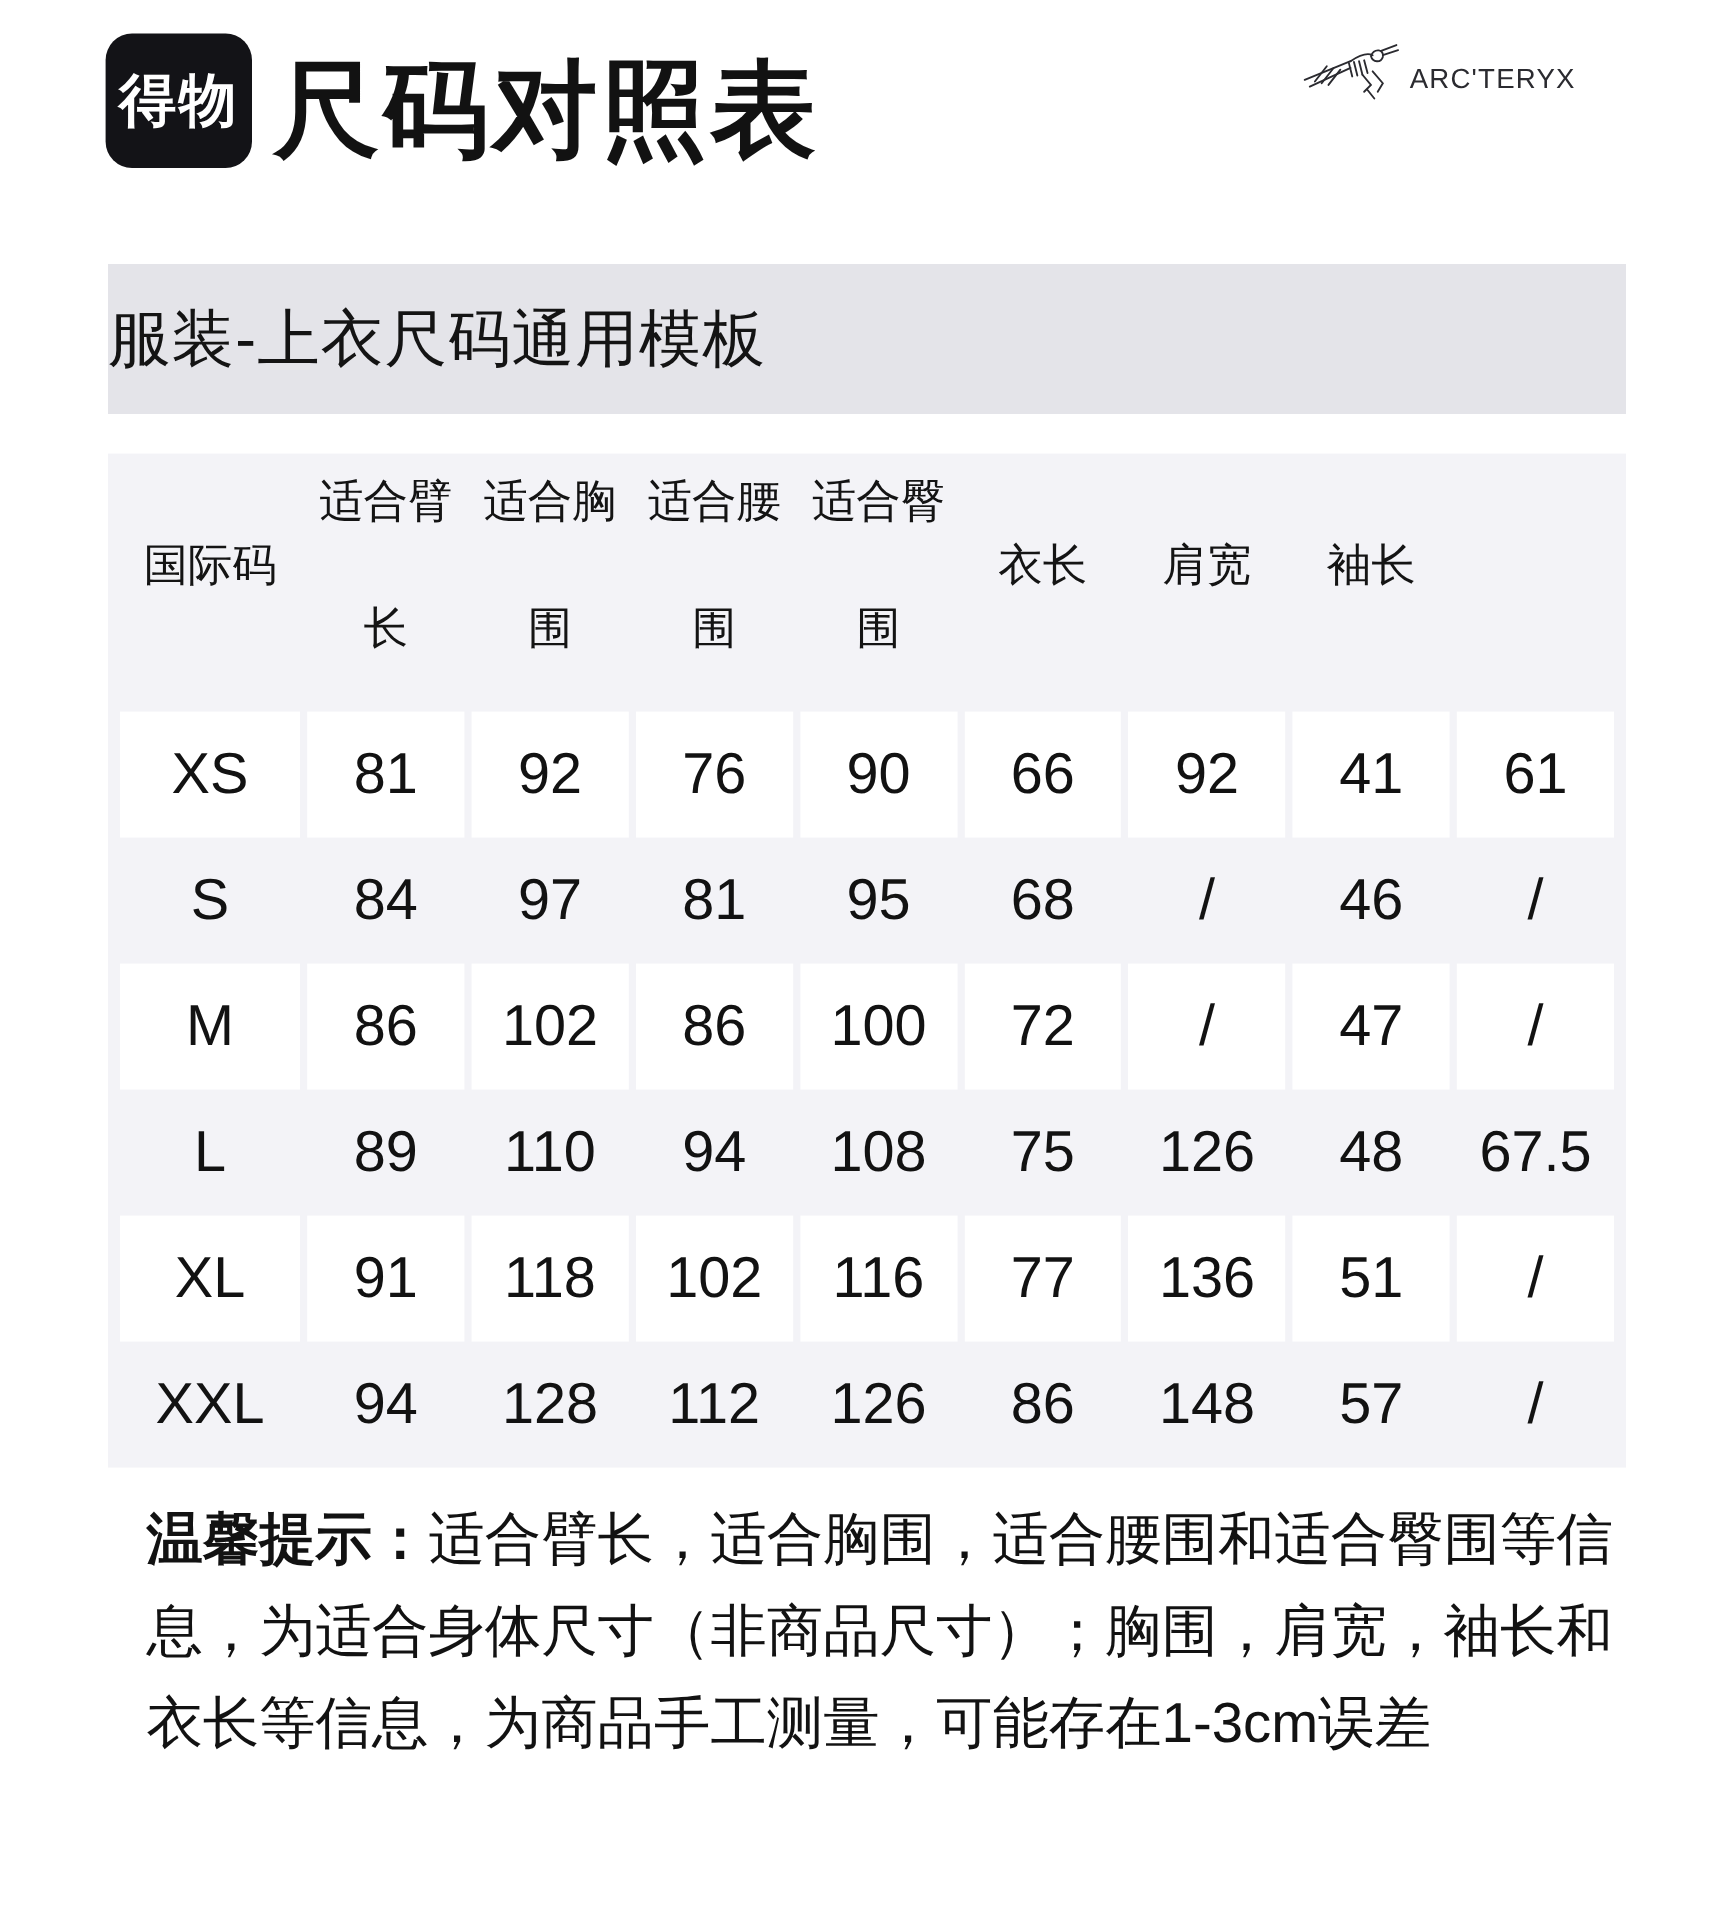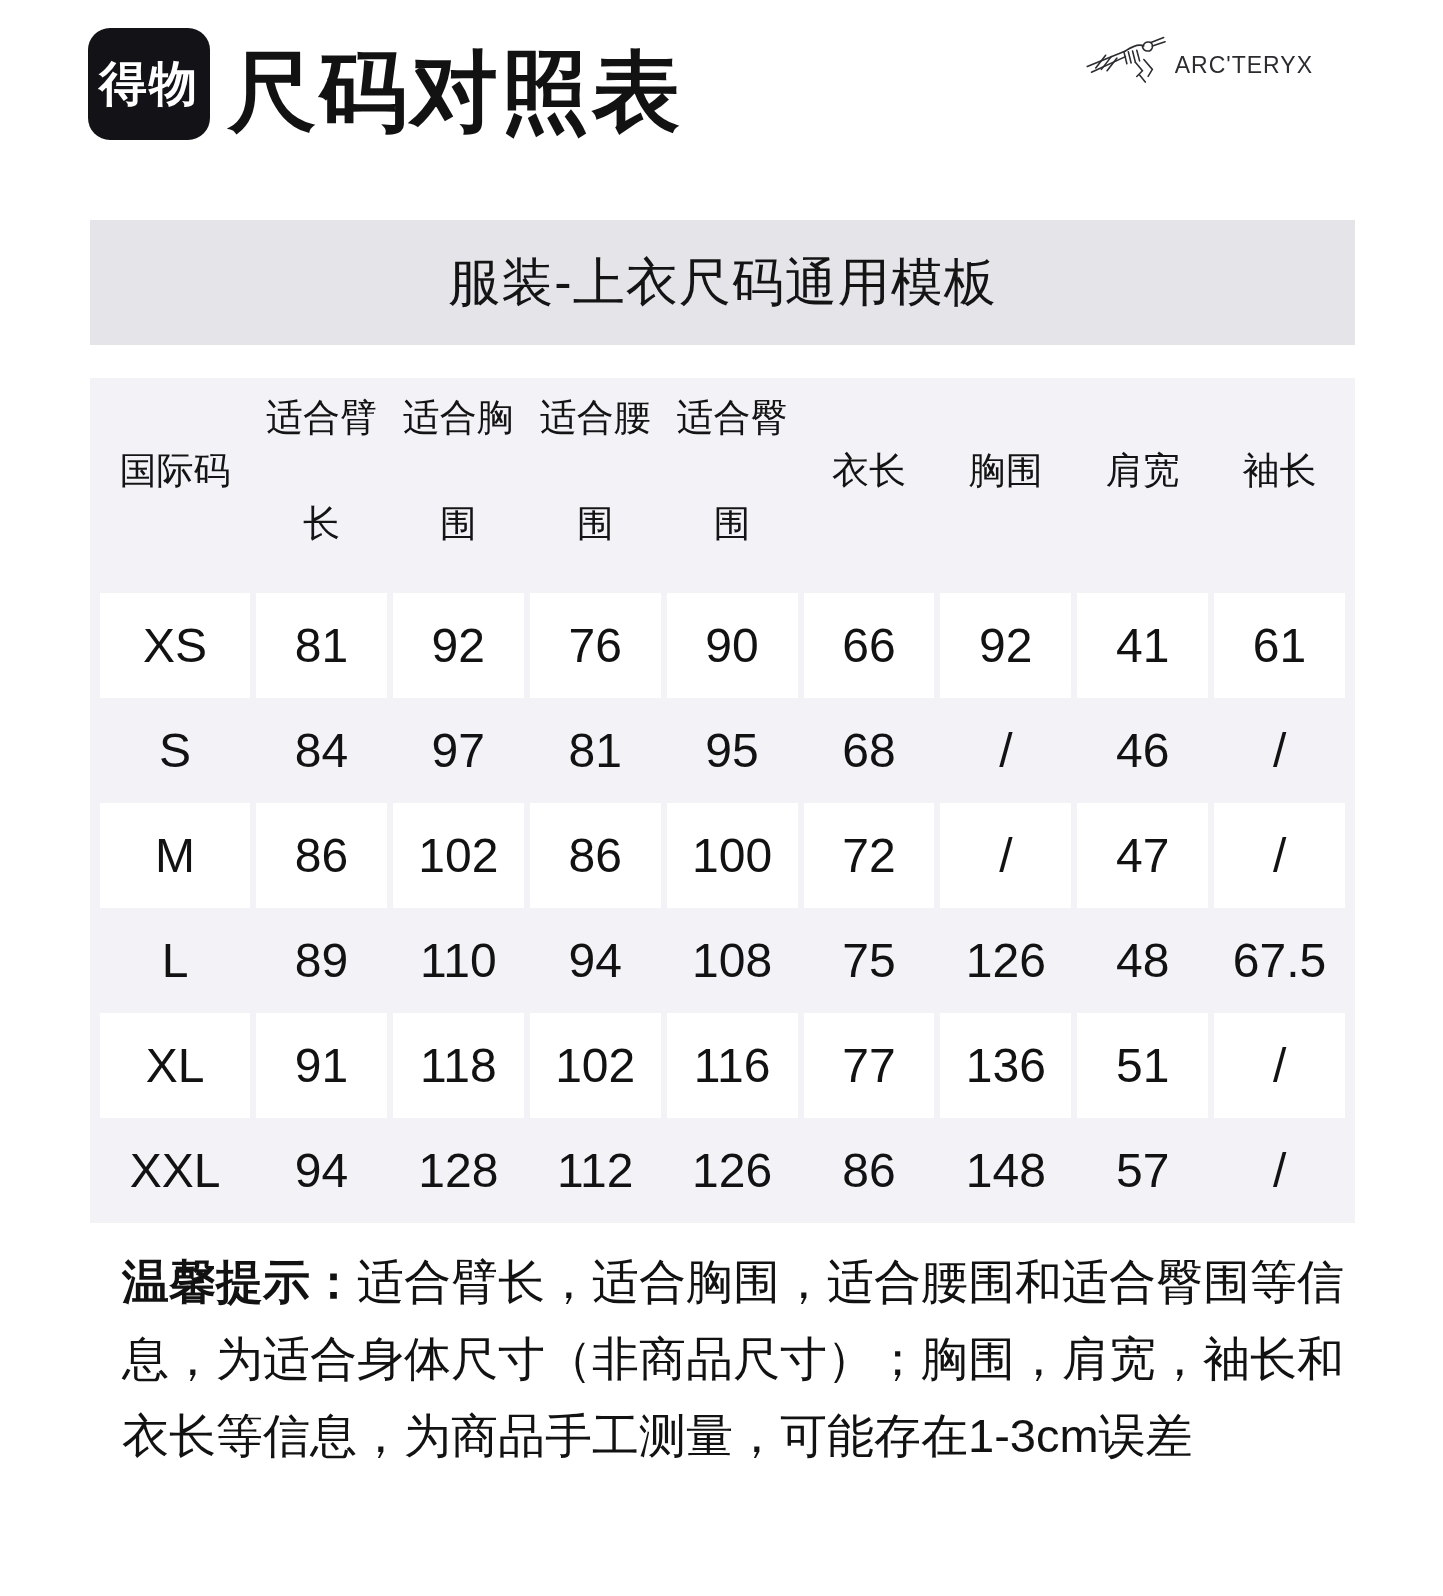--- a/index.html
+++ b/index.html
@@ -19,21 +19,21 @@
     margin:20px 0 0 18px;font-size:88px;line-height:1;font-weight:700;
     color:#121212;letter-spacing:3px;white-space:nowrap;
   }
   .brand-right{display:flex;flex-direction:row;align-items:center;margin-top:6px;}
   .arc-bird{width:92px;height:58px;}
   .arc-bird path{stroke:#2b2b30;stroke-width:2.2;fill:none;stroke-linecap:round;}
   .arc-word{font-size:23px;letter-spacing:1px;color:#2b2b30;margin-top:4px;white-space:nowrap;}
   
   .banner{
     margin:80px 88px 0 90px;height:125px;background:#e4e4e9;
-    display:flex;align-items:center;justify-content:center;
+    display:flex;align-items:center;
     font-size:52px;color:#141414;letter-spacing:1px;
   }
   
   .size-table{margin:33px 88px 0 90px;background:#f3f3f7;padding:0 10px;box-sizing:border-box;}
   .thead,.trow{display:grid;grid-template-columns:150px repeat(8,1fr);column-gap:6px;}
   .thead{height:215px;padding-bottom:30px;box-sizing:border-box;}
   .hcell{display:flex;flex-direction:column;align-items:center;justify-content:center;
          font-size:37px;color:#141414;}
   .hcell.double{row-gap:56px;}
   .trow{height:105px;}
@@ -104,23 +104,20 @@
         <span>围</span>
       </div>
       <div class="hcell double">
         <span>适合臀</span>
         <span>围</span>
       </div>
       <div class="hcell">
         <span>衣长</span>
       </div>
       <div class="hcell">
-        <span>胸围</span>
-      </div>
-      <div class="hcell">
         <span>肩宽</span>
       </div>
       <div class="hcell">
         <span>袖长</span>
       </div>
     </div>
 
     <div class="trow white">
       <div class="cell">XS</div>
       <div class="cell">81</div>

